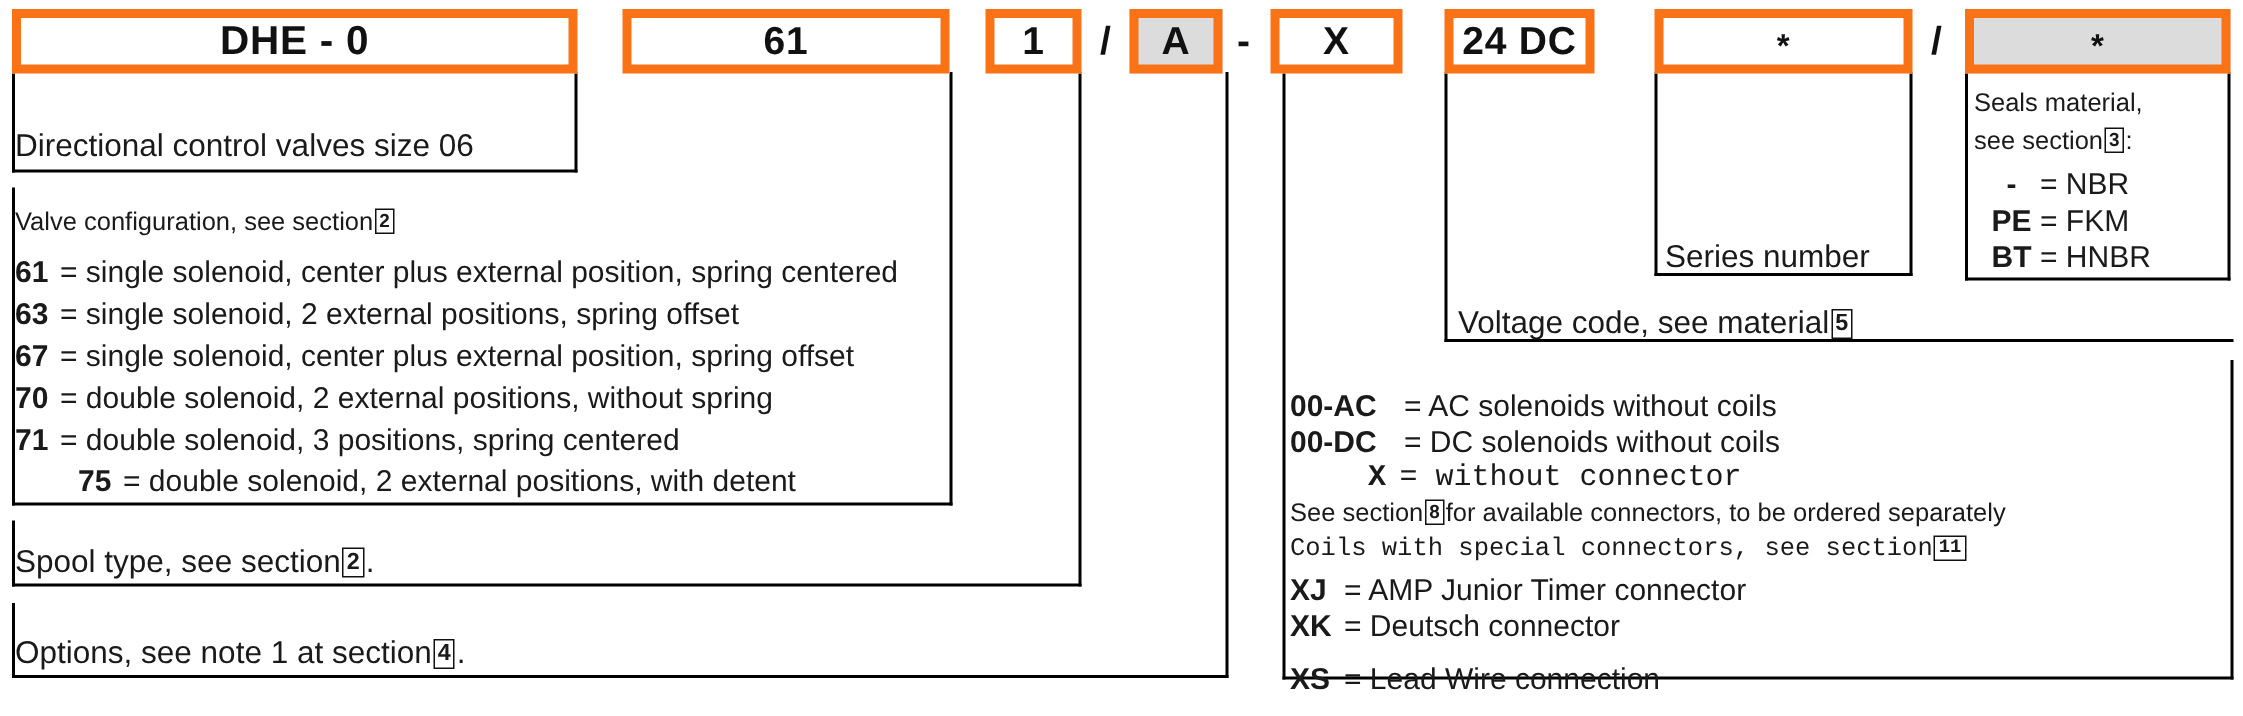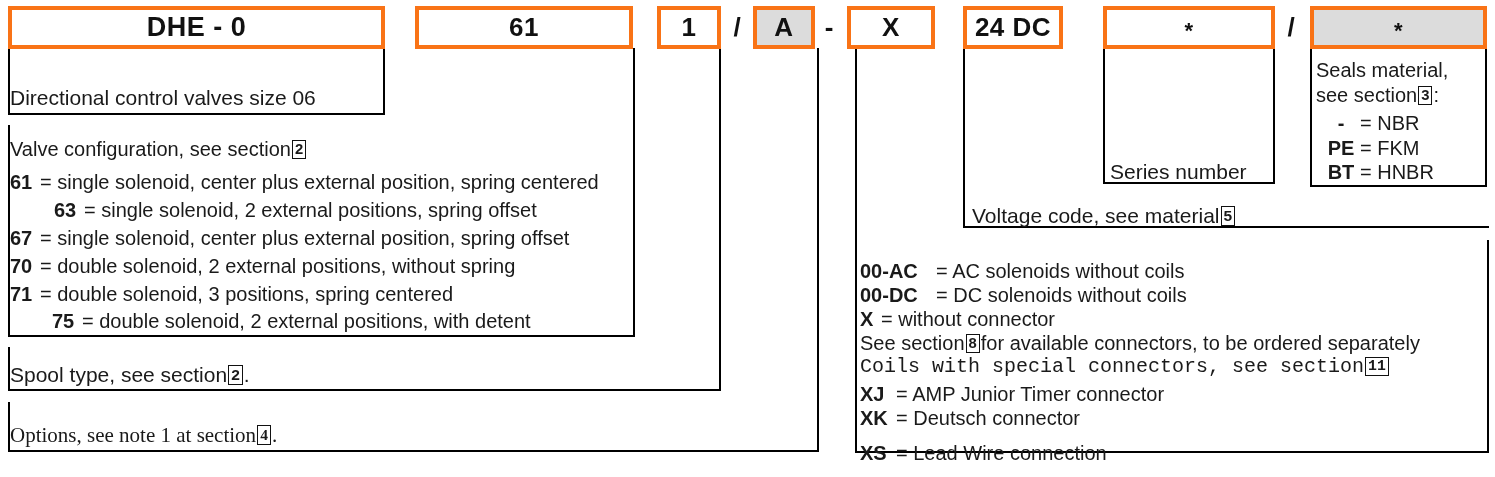--- a/index.html
+++ b/index.html
@@ -7,41 +7,41 @@
     width:1495px;height:477px;position:relative;overflow:hidden;
     font-family:"Liberation Sans", sans-serif;
     color:#1a1a1a;
     -webkit-font-smoothing:antialiased;
   }
   .layer{position:absolute;left:0;top:0;width:1495px;height:477px;}
 
   
   .codebox{
     position:absolute;box-sizing:border-box;
-    border:4px solid #f97316;background:#fff;
+    border:6px solid #f97316;background:#fff;
     display:flex;align-items:center;justify-content:center;
     font-weight:bold;color:#111;
     letter-spacing:.5px;
   }
   .codebox.shaded{background:#dcdcdc;}
   .codebox .star{font-weight:bold;font-size:22px;line-height:1;transform:translateY(3px);}
 
   
   .sep{
     position:absolute;font-weight:bold;color:#111;
     display:flex;align-items:center;justify-content:center;
   }
 
   
   .hline{position:absolute;background:#000;height:2px;}
   .vline{position:absolute;background:#000;width:2px;}
 
   
   .txt{position:absolute;white-space:nowrap;line-height:1.0;}
-  .t20{font-size:20px;}
+  .t20{font-size:17px;}
   .t21{font-size:21px;}
 
   
   .secref{
     display:inline-block;border:1.5px solid #111;
     font-weight:bold;line-height:1;
     padding:1px 2px 1px 2px;
     font-size:.74em;
     vertical-align:2px;
     margin:0 1px;
@@ -141,40 +141,40 @@
 </div>
 
 <div class="txt t20" style="left:10px;top:139px;">
   <span>Valve configuration, see section</span><span class="secref">2</span>
 </div>
 
 <div class="row" style="left:10px;top:172px;">
   <span class="code" style="width:30px;">61</span><span class="eq">= single solenoid, center plus external position, spring centered</span>
 </div>
 <div class="row" style="left:10px;top:200px;">
-  <span class="code" style="width:30px;margin-left:44px;">63</span><span class="eq">= single solenoid, 2 external positions, spring offset</span>
+  <span class="code" style="width:30px;">63</span><span class="eq">= single solenoid, 2 external positions, spring offset</span>
 </div>
 <div class="row" style="left:10px;top:228px;">
   <span class="code" style="width:30px;">67</span><span class="eq">= single solenoid, center plus external position, spring offset</span>
 </div>
 <div class="row" style="left:10px;top:256px;">
   <span class="code" style="width:30px;">70</span><span class="eq">= double solenoid, 2 external positions, without spring</span>
 </div>
 <div class="row" style="left:10px;top:284px;">
   <span class="code" style="width:30px;">71</span><span class="eq">= double solenoid, 3 positions, spring centered</span>
 </div>
 <div class="row" style="left:10px;top:311px;">
   <span class="code" style="width:30px;padding-left:42px;">75</span><span class="eq">= double solenoid, 2 external positions, with detent</span>
 </div>
 
 <div class="txt t21" style="left:10px;top:364px;">
   <span>Spool type, see section</span><span class="secref">2</span><span>.</span>
 </div>
 
-<div class="txt t21" style="left:10px;top:425px;font-family:Liberation Serif, serif;">
+<div class="txt t21" style="left:10px;top:425px;">
   <span>Options, see note 1 at section</span><span class="secref">4</span><span>.</span>
 </div>
 
 <div class="txt t21" style="left:1110px;top:161px;">
   <span>Series number</span>
 </div>
 
 <div class="txt t20" style="left:1316px;top:60px;">
   <span>Seals material,</span>
 </div>
@@ -195,21 +195,21 @@
 <div class="txt t21" style="left:972px;top:205px;">
   <span>Voltage code, see material</span><span class="secref">5</span>
 </div>
 
 <div class="row" style="left:860px;top:261px;">
   <span class="code" style="width:76px;">00-AC</span><span class="eq">= AC solenoids without coils</span>
 </div>
 <div class="row" style="left:860px;top:285px;">
   <span class="code" style="width:76px;">00-DC</span><span class="eq">= DC solenoids without coils</span>
 </div>
-<div class="row" style="left:860px;top:309px;">
+<div class="row" style="left:912px;top:309px;font-family:Liberation Mono, monospace;">
   <span class="code" style="width:21px;">X</span><span class="eq">= without connector</span>
 </div>
 
 <div class="txt t20" style="left:860px;top:333px;">
   <span>See section</span><span class="secref">8</span><span>for available connectors, to be ordered separately</span>
 </div>
 <div class="txt t20" style="left:860px;top:357px;font-family:Liberation Mono, monospace;">
   <span>Coils with special connectors, see section</span><span class="secref">11</span>
 </div>
 

